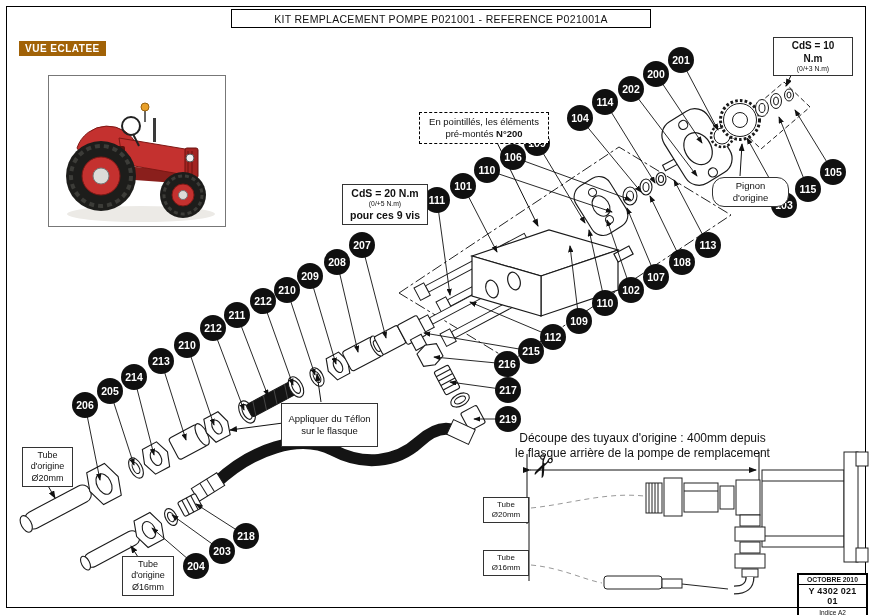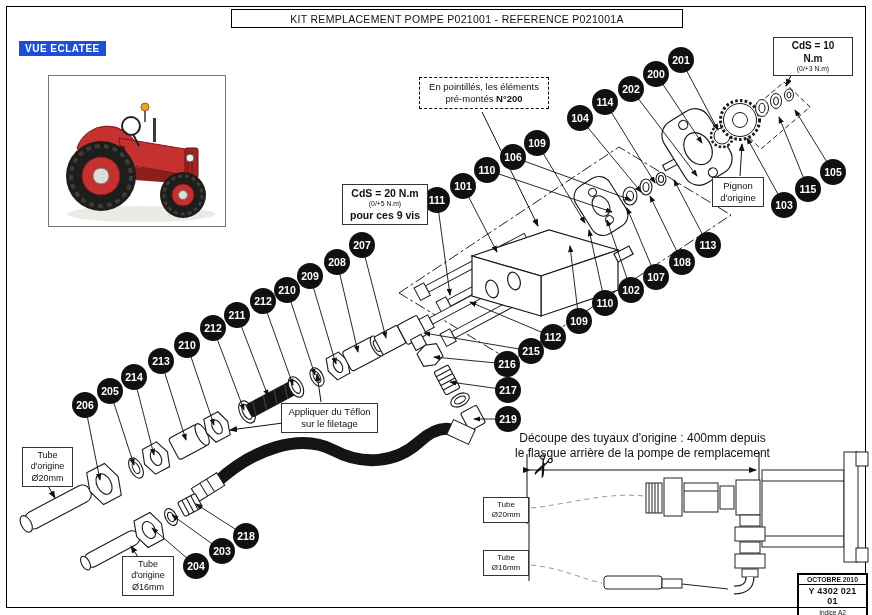--- a/index.html
+++ b/index.html
@@ -1,31 +1,31 @@
 <!DOCTYPE html>
 <html><head>
 <meta charset="utf-8">
 <style>
   * { margin:0; padding:0; box-sizing:border-box; }
   body { font-family:"Liberation Sans", sans-serif; background:#fff; }
   .page { position:relative; width:872px; height:615px; background:#fff; overflow:hidden; }
   .frame { position:absolute; left:6px; top:6px; width:860px; height:602px; border:1.5px solid #000; }
-  .title-box { position:absolute; left:231px; top:9px; width:452px; height:19px; border:1px solid #000;
+  .title-box { position:absolute; left:231px; top:9px; width:420px; height:19px; border:1px solid #000;
     background:#fff; display:flex; align-items:center; justify-content:center;
     font-size:10.5px; letter-spacing:.3px; color:#111; z-index:6; }
-  .view-label { position:absolute; left:19px; top:41px; background:#1d4ed8; color:#fff;
+  .view-label { position:absolute; left:19px; top:41px; background:#a16207; color:#fff;
     font-size:10px; font-weight:bold; padding:2px 6px; letter-spacing:.5px; z-index:6; }
   .tractor-box { position:absolute; left:48px; top:75px; width:178px; height:152px;
     border:1px solid #777; background:#fff; z-index:2; }
   svg.layer { position:absolute; left:0; top:0; width:872px; height:615px; }
   #artwork { z-index:1; }
   #callout-layer { z-index:3; }
   .note { position:absolute; background:#fff; border:1px solid #333; text-align:center;
     color:#111; z-index:4; line-height:1.25; }
-  .note.dashed { border:1.2px dashed #000; }
+  .note.dashed { border:1.2px dashed #000;margin-top:35px; }
   .note.noborder { border:none; background:transparent; }
   .small-sub { font-size:6.8px; display:block; }
   .tblock { position:absolute; left:797px; top:573px; width:71px; border:2px solid #000;
     background:#fff; z-index:5; text-align:center; color:#111; }
   .tblock .row { border-top:1px solid #000; font-size:6.5px; padding:1px 4px; }
   .tblock .row:first-child { border-top:none; font-weight:bold; font-size:6.8px; }
   .tblock .row.ref { font-weight:bold; font-size:9px; letter-spacing:.2px; }
 </style>
 </head>
 <body>
@@ -523,28 +523,28 @@
     <span>CdS = 10 N.m</span>
     <span class="small-sub" style="font-weight:400;">(0/+3 N.m)</span>
   </div>
 
   <div class="note" style="left:342px; top:184px; width:86px; padding:2px 1px; font-size:10.5px; font-weight:600;">
     <span>CdS = 20 N.m</span>
     <span class="small-sub" style="font-weight:400;">(0/+5 N.m)</span>
     <span>pour ces 9 vis</span>
   </div>
 
-  <div class="note" style="left:712px; top:177px; width:52px; padding:2px 0; font-size:9.5px;">
+  <div class="note" style="left:712px; top:177px; width:77px; padding:2px 0; font-size:9.5px;border-radius:12px;">
     <span>Pignon</span><br>
     <span>d'origine</span>
   </div>
 
-  <div class="note" style="left:281px; top:403px; width:97px; padding:2px 1px; font-size:9.5px;">
+  <div class="note" style="left:281px; top:403px; width:97px; padding:9px 1px; font-size:9.5px;">
     <span>Appliquer du Téflon</span><br>
-    <span>sur le filetage</span>
+    <span>sur le flasque</span>
   </div>
 
   <div class="note" style="left:22px; top:447px; width:51px; padding:2px 0; font-size:9px;">
     <span>Tube</span><br>
     <span>d'origine</span><br>
     <span>Ø20mm</span>
   </div>
 
   <div class="note" style="left:122px; top:556px; width:52px; padding:2px 0; font-size:9px;">
     <span>Tube</span><br>

